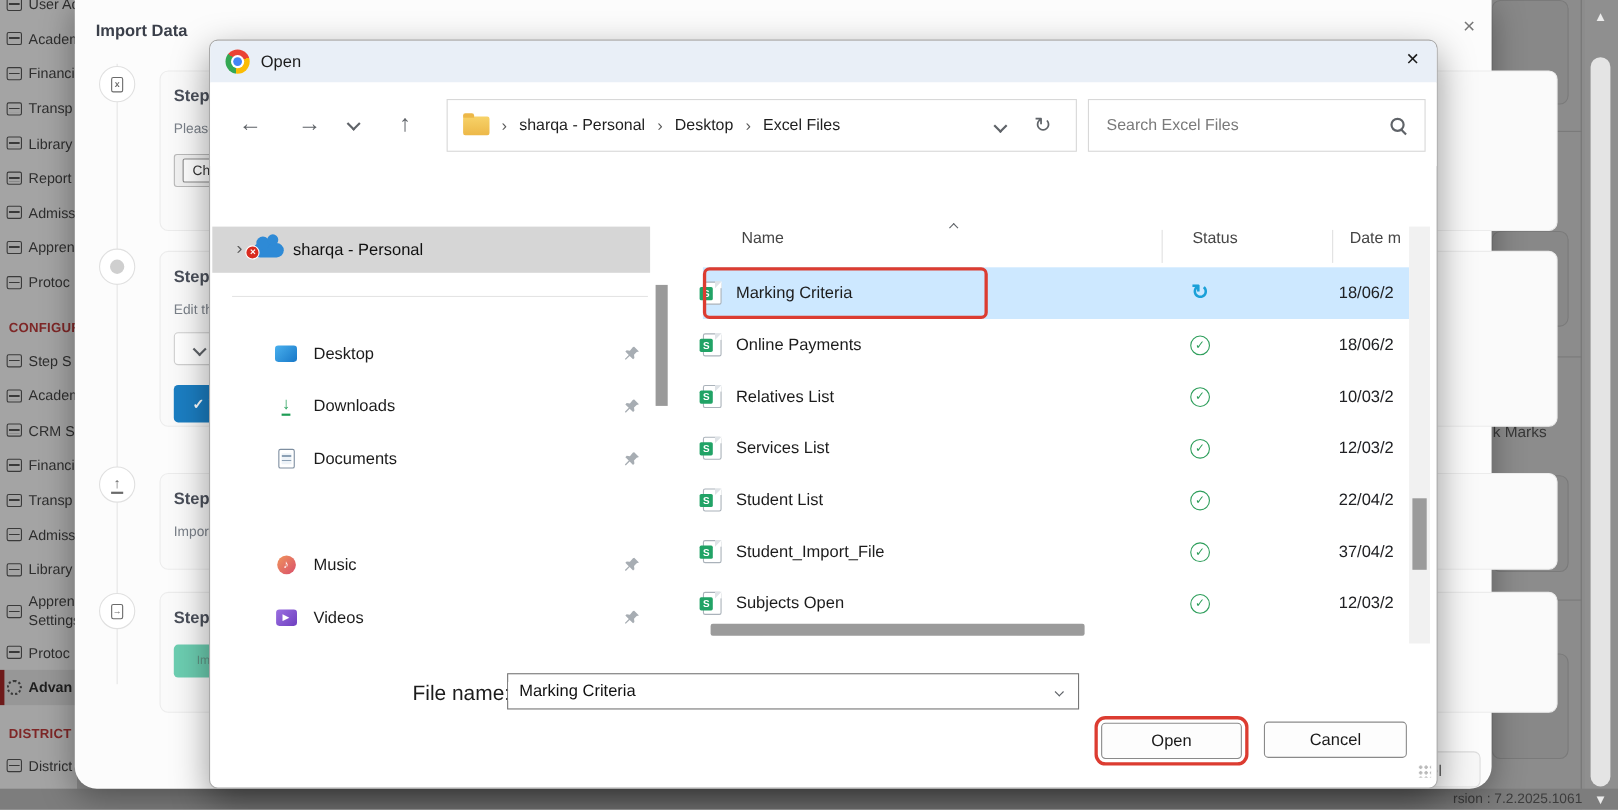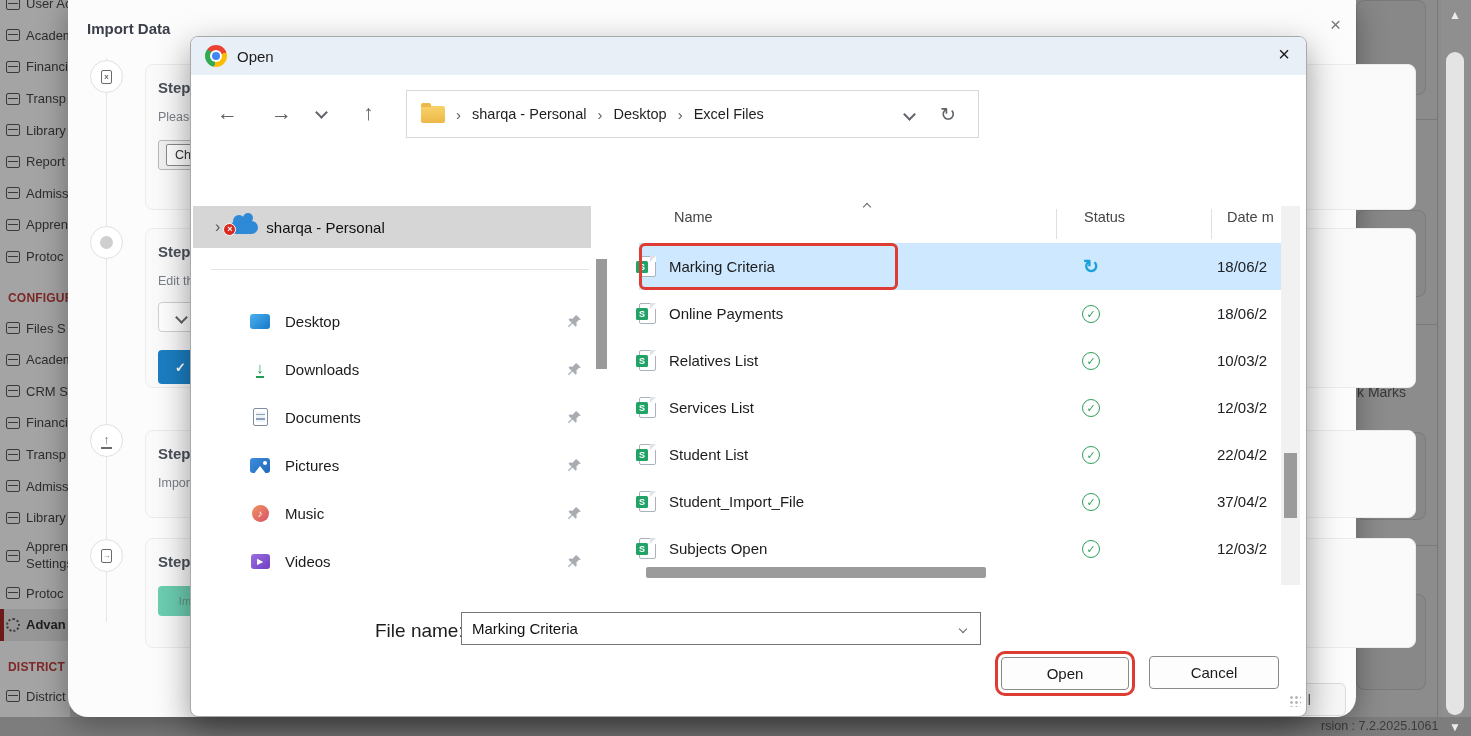--- a/index.html
+++ b/index.html
@@ -203,21 +203,21 @@
           <span class="si"></span>
           <span>Appren</span>
         </div>
       <div class="srow">
           <span class="si"></span>
           <span>Protoc</span>
         </div>
       <div class="shead">CONFIGUR</div>
       <div class="srow">
           <span class="si"></span>
-          <span>Files S</span>
+          <span>Step S</span>
         </div>
       <div class="srow">
           <span class="si"></span>
           <span>Academ</span>
         </div>
       <div class="srow">
           <span class="si"></span>
           <span>CRM Se</span>
         </div>
       <div class="srow">
@@ -354,20 +354,24 @@
         <span class="crumb-sep">›</span>
         <span class="crumb">Desktop</span>
         <span class="crumb-sep">›</span>
         <span class="crumb">Excel Files</span>
         <span class="addr-right">
           <span class="chev down"></span>
           <span class="refresh">↻</span>
         </span>
       </div>
 
+      <div class="searchbox">
+        <input type="text" placeholder="Search Excel Files" style="">
+        <span class="mag"></span>
+      </div>
     </div>
 
 
     <div class="abs tree-sel">
       <span style="margin-left:22px; color:#5a5a5a; font-size:16px;">›</span>
       <span class="cloud">
         <span class="badge">×</span>
       </span>
       <span class="tree-label">sharqa - Personal</span>
     </div>
@@ -389,29 +393,20 @@
       <span class="lbl">Downloads</span>
       <svg class="pin" width="15" height="15" viewBox="0 0 16 16">
           <path d="M10.2 1.2 14.8 5.8 12.6 6.5 10 9.1l.4 3.1-1.3 1.3-3.3-3.3L2 14l-.9-.9 3.8-3.8-3.3-3.3 1.3-1.3 3.1.4L9 1.5z" fill="#a7adb3"></path>
         </svg>
     </div>
     <div class="titem" style="top:356px;">
       <span class="icon-slot">
           <span class="ic-doc"></span>
         </span>
       <span class="lbl">Documents</span>
-      <svg class="pin" width="15" height="15" viewBox="0 0 16 16">
-          <path d="M10.2 1.2 14.8 5.8 12.6 6.5 10 9.1l.4 3.1-1.3 1.3-3.3-3.3L2 14l-.9-.9 3.8-3.8-3.3-3.3 1.3-1.3 3.1.4L9 1.5z" fill="#a7adb3"></path>
-        </svg>
-    </div>
-    <div class="titem" style="top:404px;">
-      <span class="icon-slot">
-          <span class="ic-pic"></span>
-        </span>
-      <span class="lbl">Pictures</span>
       <svg class="pin" width="15" height="15" viewBox="0 0 16 16">
           <path d="M10.2 1.2 14.8 5.8 12.6 6.5 10 9.1l.4 3.1-1.3 1.3-3.3-3.3L2 14l-.9-.9 3.8-3.8-3.3-3.3 1.3-1.3 3.1.4L9 1.5z" fill="#a7adb3"></path>
         </svg>
     </div>
     <div class="titem" style="top:452px;">
       <span class="icon-slot">
           <span class="ic-music">♪</span>
         </span>
       <span class="lbl">Music</span>
       <svg class="pin" width="15" height="15" viewBox="0 0 16 16">

